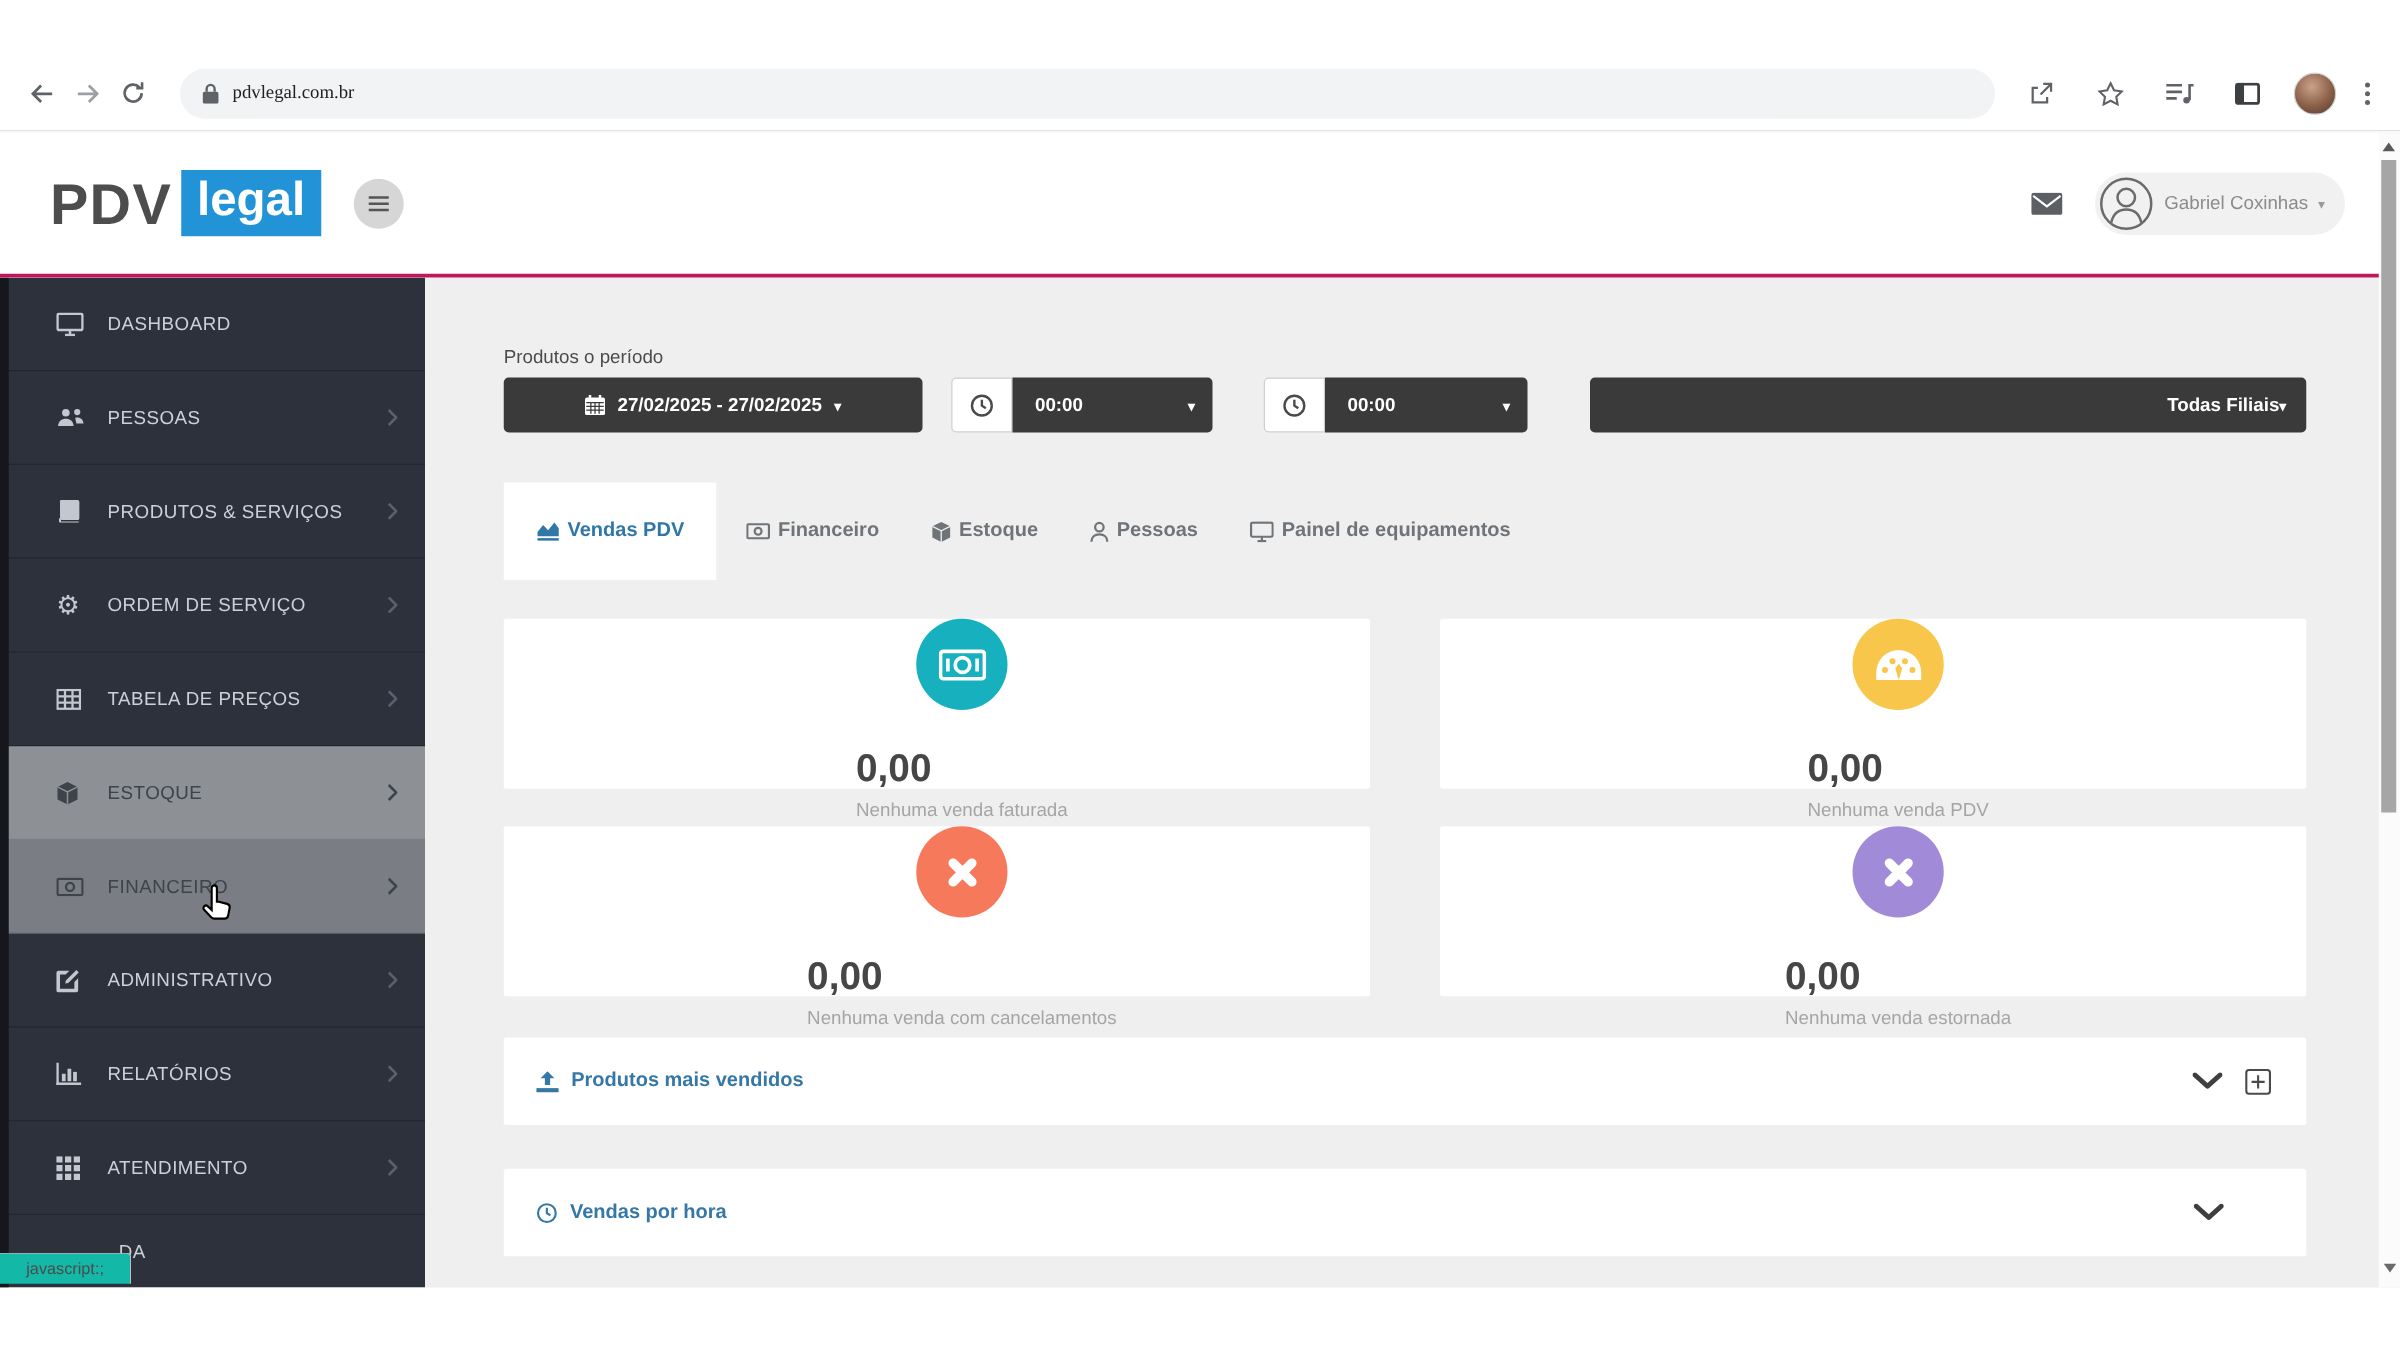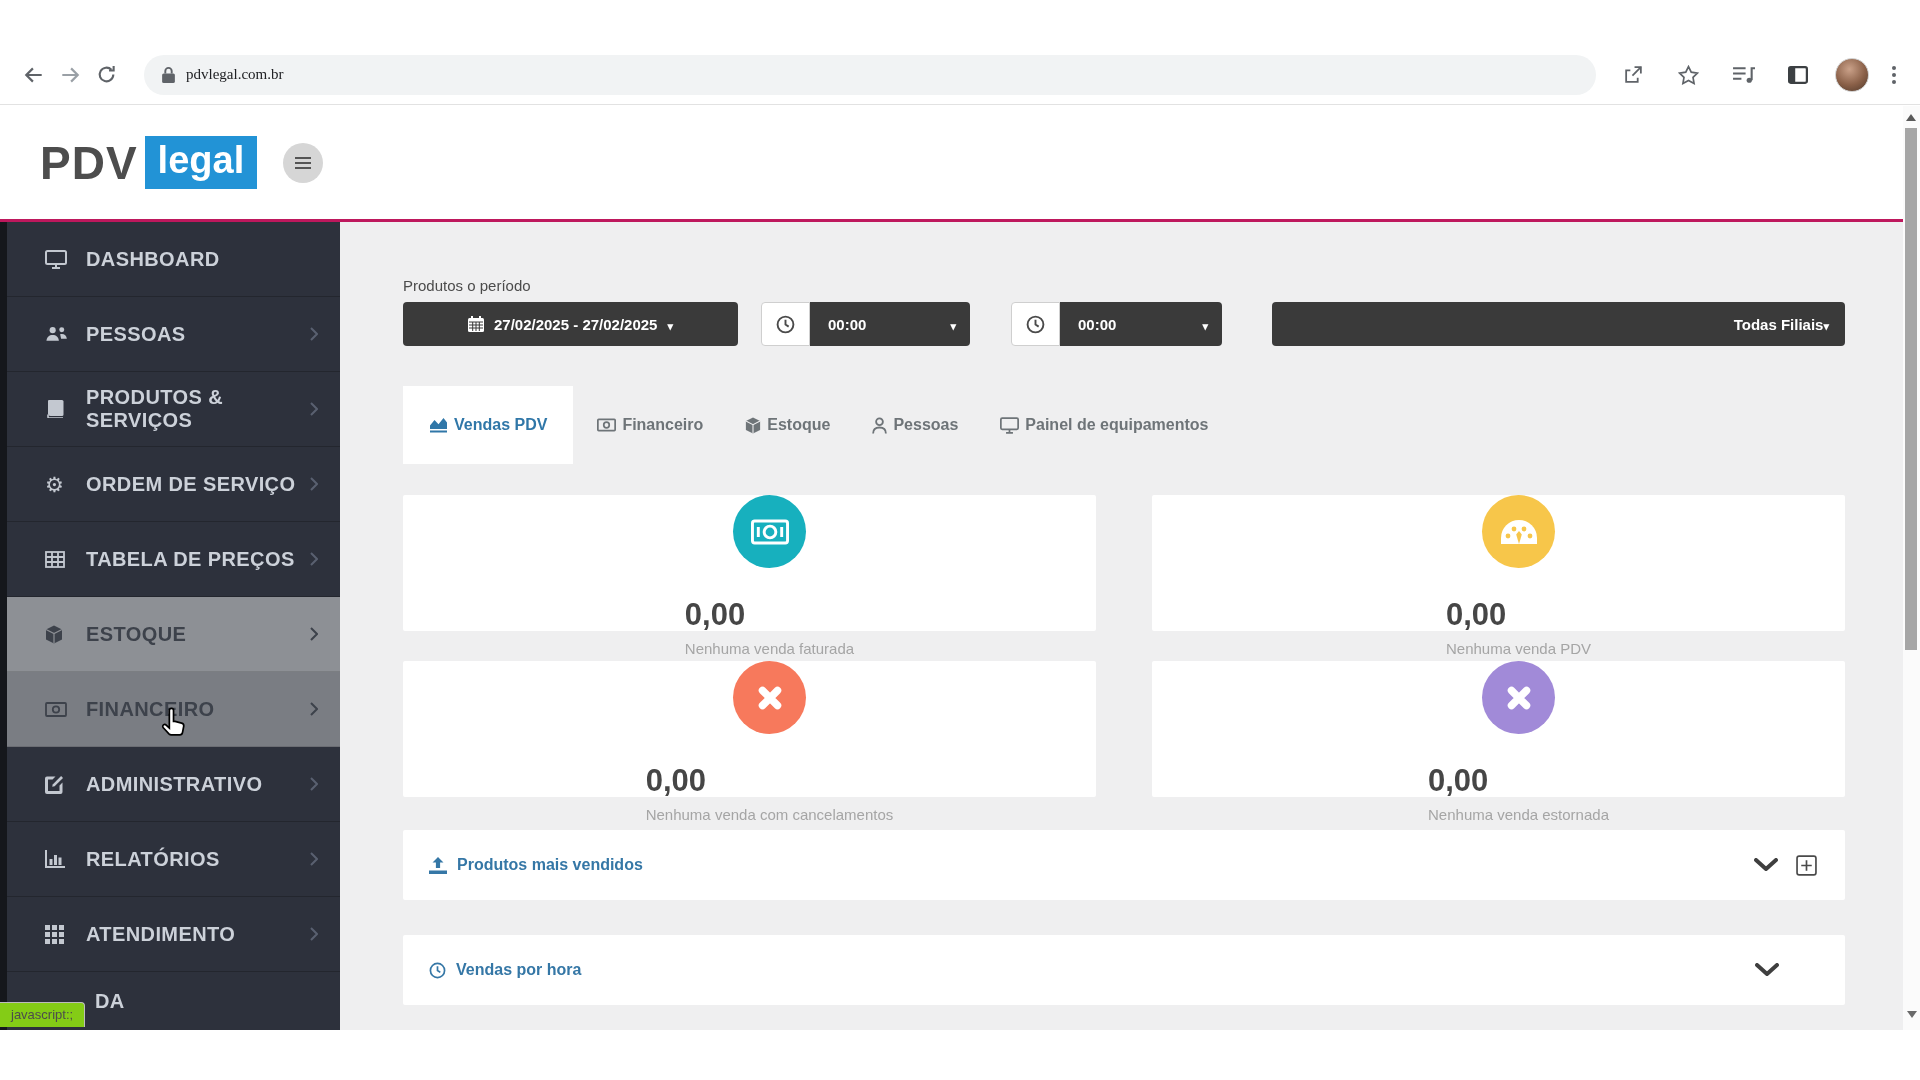--- a/index.html
+++ b/index.html
@@ -40,21 +40,21 @@
   .caret::after { content:"▾"; font-size:11px; color:#9a9a9a; }
 
   .app-body { position:absolute; top:116px; bottom:0; left:0; right:0; display:flex; }
   .left-edge { position:absolute; top:116px; bottom:0; left:0; width:7px; background:#15171c; z-index:4; }
 
   
   .sidebar { width:340px; flex-shrink:0; background:#2d313c; }
   .side-item { height:75px; display:flex; align-items:center; padding:0 22px 0 45px;
     border-bottom:1px solid rgba(0,0,0,0.22); color:#ccd1d9; cursor:pointer; }
   .s-icon { width:26px; margin-right:15px; display:flex; align-items:center; color:#c3c8d0; }
-  .s-label { font-size:20px; font-weight:bold; letter-spacing:0.4px; flex:1; }
+  .s-label { font-size:15px; font-weight:normal; letter-spacing:0.4px; flex:1; }
   .s-chev { color:#596070; display:flex; }
   .side-item.hover1 { background:#8d9095; }
   .side-item.hover2 { background:#7a7d83; }
   .side-item.hover1, .side-item.hover2 { color:#3d424b; border-bottom-color:rgba(0,0,0,0.12); }
   .side-item.hover1 .s-icon, .side-item.hover2 .s-icon,
   .side-item.hover1 .s-chev, .side-item.hover2 .s-chev { color:#3d424b; }
   .side-item.partial { height:58px; border-bottom:none; padding-left:95px; }
   .icon-gear::before { content:"⚙"; font-size:21px; line-height:1; }
 
   
@@ -93,23 +93,23 @@
 
   .panel { margin-top:33px; background:#fff; height:70px; border-radius:2px;
     display:flex; align-items:center; padding:0 28px 0 26px; }
   .panel + .panel { margin-top:35px; }
   .panel-title { display:flex; align-items:center; gap:10px; color:#3577a6;
     font-size:16px; font-weight:bold; }
   .panel-actions { margin-left:auto; display:flex; align-items:center; gap:18px; }
   .panel.single .panel-actions { margin-right:38px; }
   .icon-btn { background:none; border:none; cursor:pointer; display:flex; padding:0; }
 
-  .status-tooltip { position:absolute; left:0; bottom:3px; background:#84cc16;
+  .status-tooltip { position:absolute; left:0; bottom:3px; background:#14b8a6;
     border:1px solid #bdbdbd; border-left:none; border-bottom:none; border-radius:0 4px 0 0;
-    padding:4px 11px 5px; font-size:13px; color:#4c4c4c; z-index:10; }
+    padding:4px 21px 5px; font-size:13px; color:#4c4c4c; z-index:10; }
 
   
   .scrollbar { position:absolute; top:0; right:0; width:17px; height:100%;
     background:#fbfbfb; z-index:6; }
   .sb-up { position:absolute; top:8px; left:3px; width:0; height:0;
     border-left:5px solid transparent; border-right:5px solid transparent; border-bottom:7px solid #5a5a5a; }
   .sb-thumb { position:absolute; top:22px; left:2px; width:12px; height:522px; background:#a6a6a6; }
   .sb-down { position:absolute; bottom:12px; left:4px; width:0; height:0;
     border-left:5px solid transparent; border-right:5px solid transparent; border-top:7px solid #6a6a6a; }
 
@@ -182,20 +182,35 @@
   <div class="app-header">
     <div class="logo">
       <span class="logo-pdv">PDV</span>
       <span class="logo-box">legal</span>
     </div>
     <button class="hamburger">
       <i></i>
         <i></i>
         <i></i>
     </button>
+    <div class="header-right">
+      <svg width="25" height="18" viewBox="0 0 24 17">
+          <rect width="24" height="17" rx="2" fill="#5c6064"></rect>
+          <path d="M1.5 2.5L12 10.5 22.5 2.5" stroke="#fff" stroke-width="1.6" fill="none"></path>
+        </svg>
+      <div class="user-pill">
+        <svg width="44" height="44" viewBox="0 0 44 44" fill="none" stroke="#6b6b6b" stroke-width="2">
+            <circle cx="22" cy="22" r="20"></circle>
+            <circle cx="22" cy="17" r="7"></circle>
+            <path d="M10 37c1.5-7 6-10.5 12-10.5S32.5 30 34 37"></path>
+          </svg>
+        <span class="user-name">Gabriel Coxinhas</span>
+        <span class="caret"></span>
+      </div>
+    </div>
   </div>
 
   <div class="left-edge"></div>
 
   <div class="app-body">
 
     <nav class="sidebar">
 
       <div class="side-item">
         <span class="s-icon">

